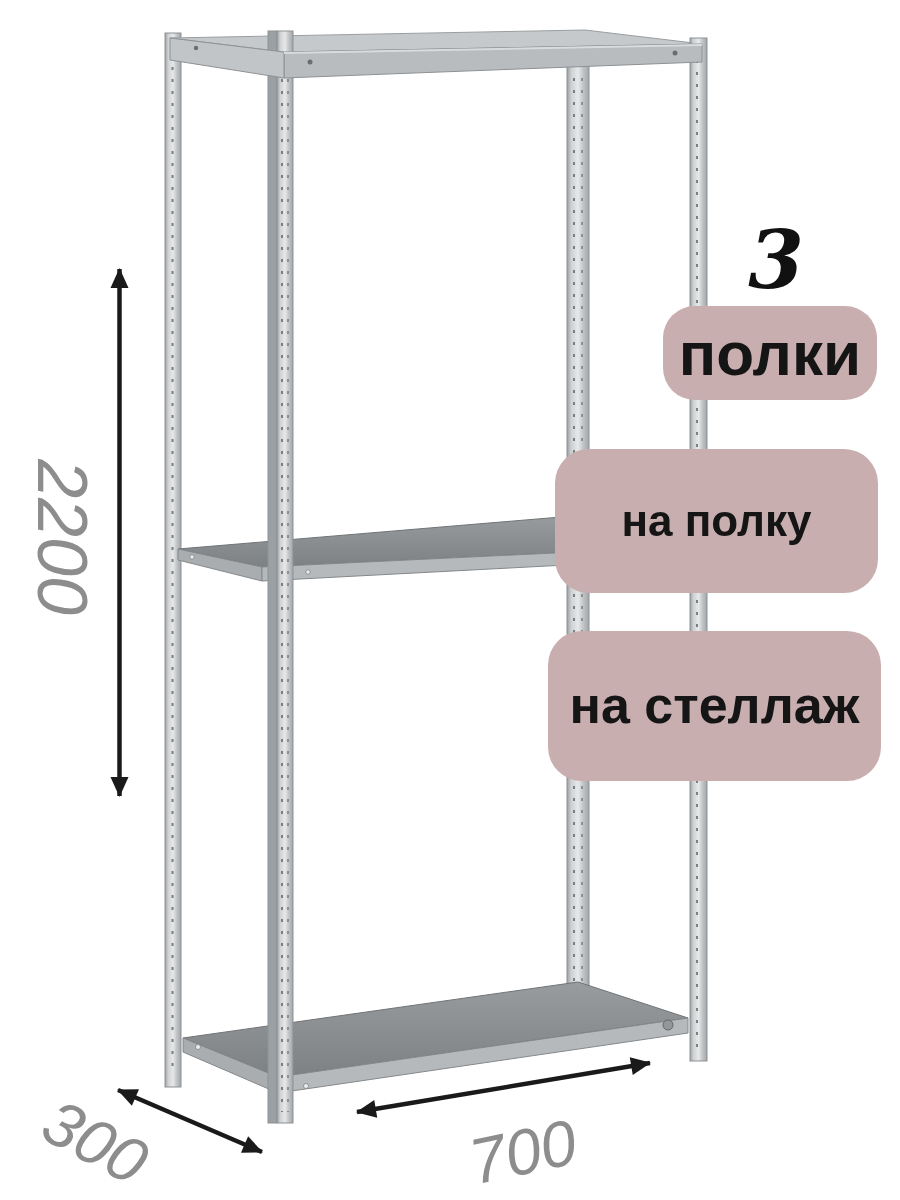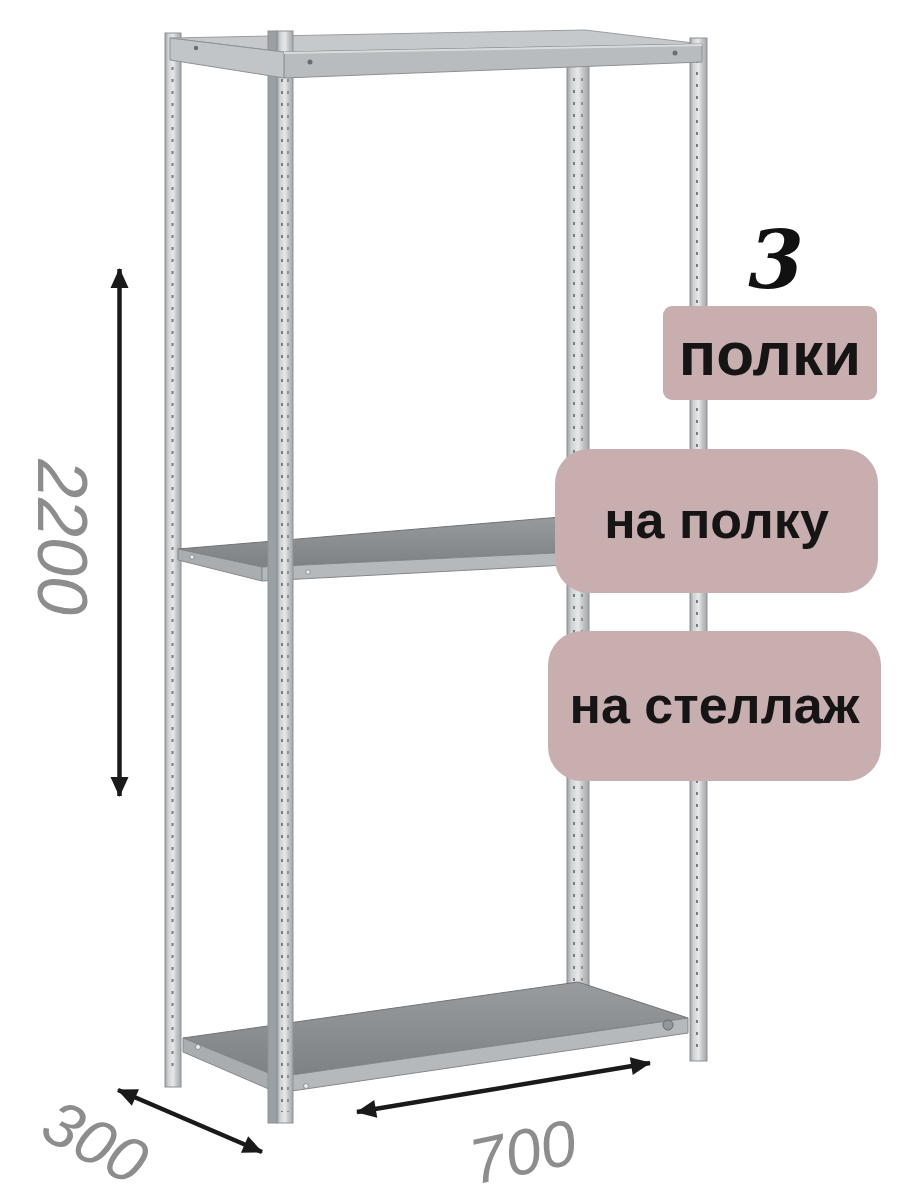--- a/index.html
+++ b/index.html
@@ -26,22 +26,22 @@
     position:absolute;left:726px;top:210px;width:100px;height:100px;
     display:flex;align-items:center;justify-content:center;
     font-family:"DejaVu Serif","Liberation Serif",serif;
     font-style:italic;font-weight:700;font-size:80px;color:var(--count-number,#111);
   }
   .badge{
     position:absolute;background:var(--badge-background,#c9aeb0);color:var(--badge-text,#151515);
     display:flex;flex-direction:column;align-items:center;justify-content:center;
     font-weight:700;text-align:center;
   }
-  .badge-count{left:663px;top:306px;width:214px;height:94px;border-radius:9px;font-size:62px;}
-  .badge-shelf-load{left:555px;top:449px;width:323px;height:144px;border-radius:34px;font-size:52px;line-height:1.22;}
+  .badge-count{left:663px;top:306px;width:214px;height:94px;border-radius:32px;font-size:62px;}
+  .badge-shelf-load{left:555px;top:449px;width:323px;height:144px;border-radius:34px;font-size:44px;line-height:1.22;}
   .badge-rack-load{left:548px;top:631px;width:333px;height:150px;border-radius:34px;font-size:52px;line-height:1.22;}
 </style>
 </head>
 <body>
 
 <div class="canvas">
 
   <svg width="900" height="1200" viewBox="0 0 900 1200">
     <defs>
       <linearGradient id="postG" x1="0" y1="0" x2="1" y2="0">

